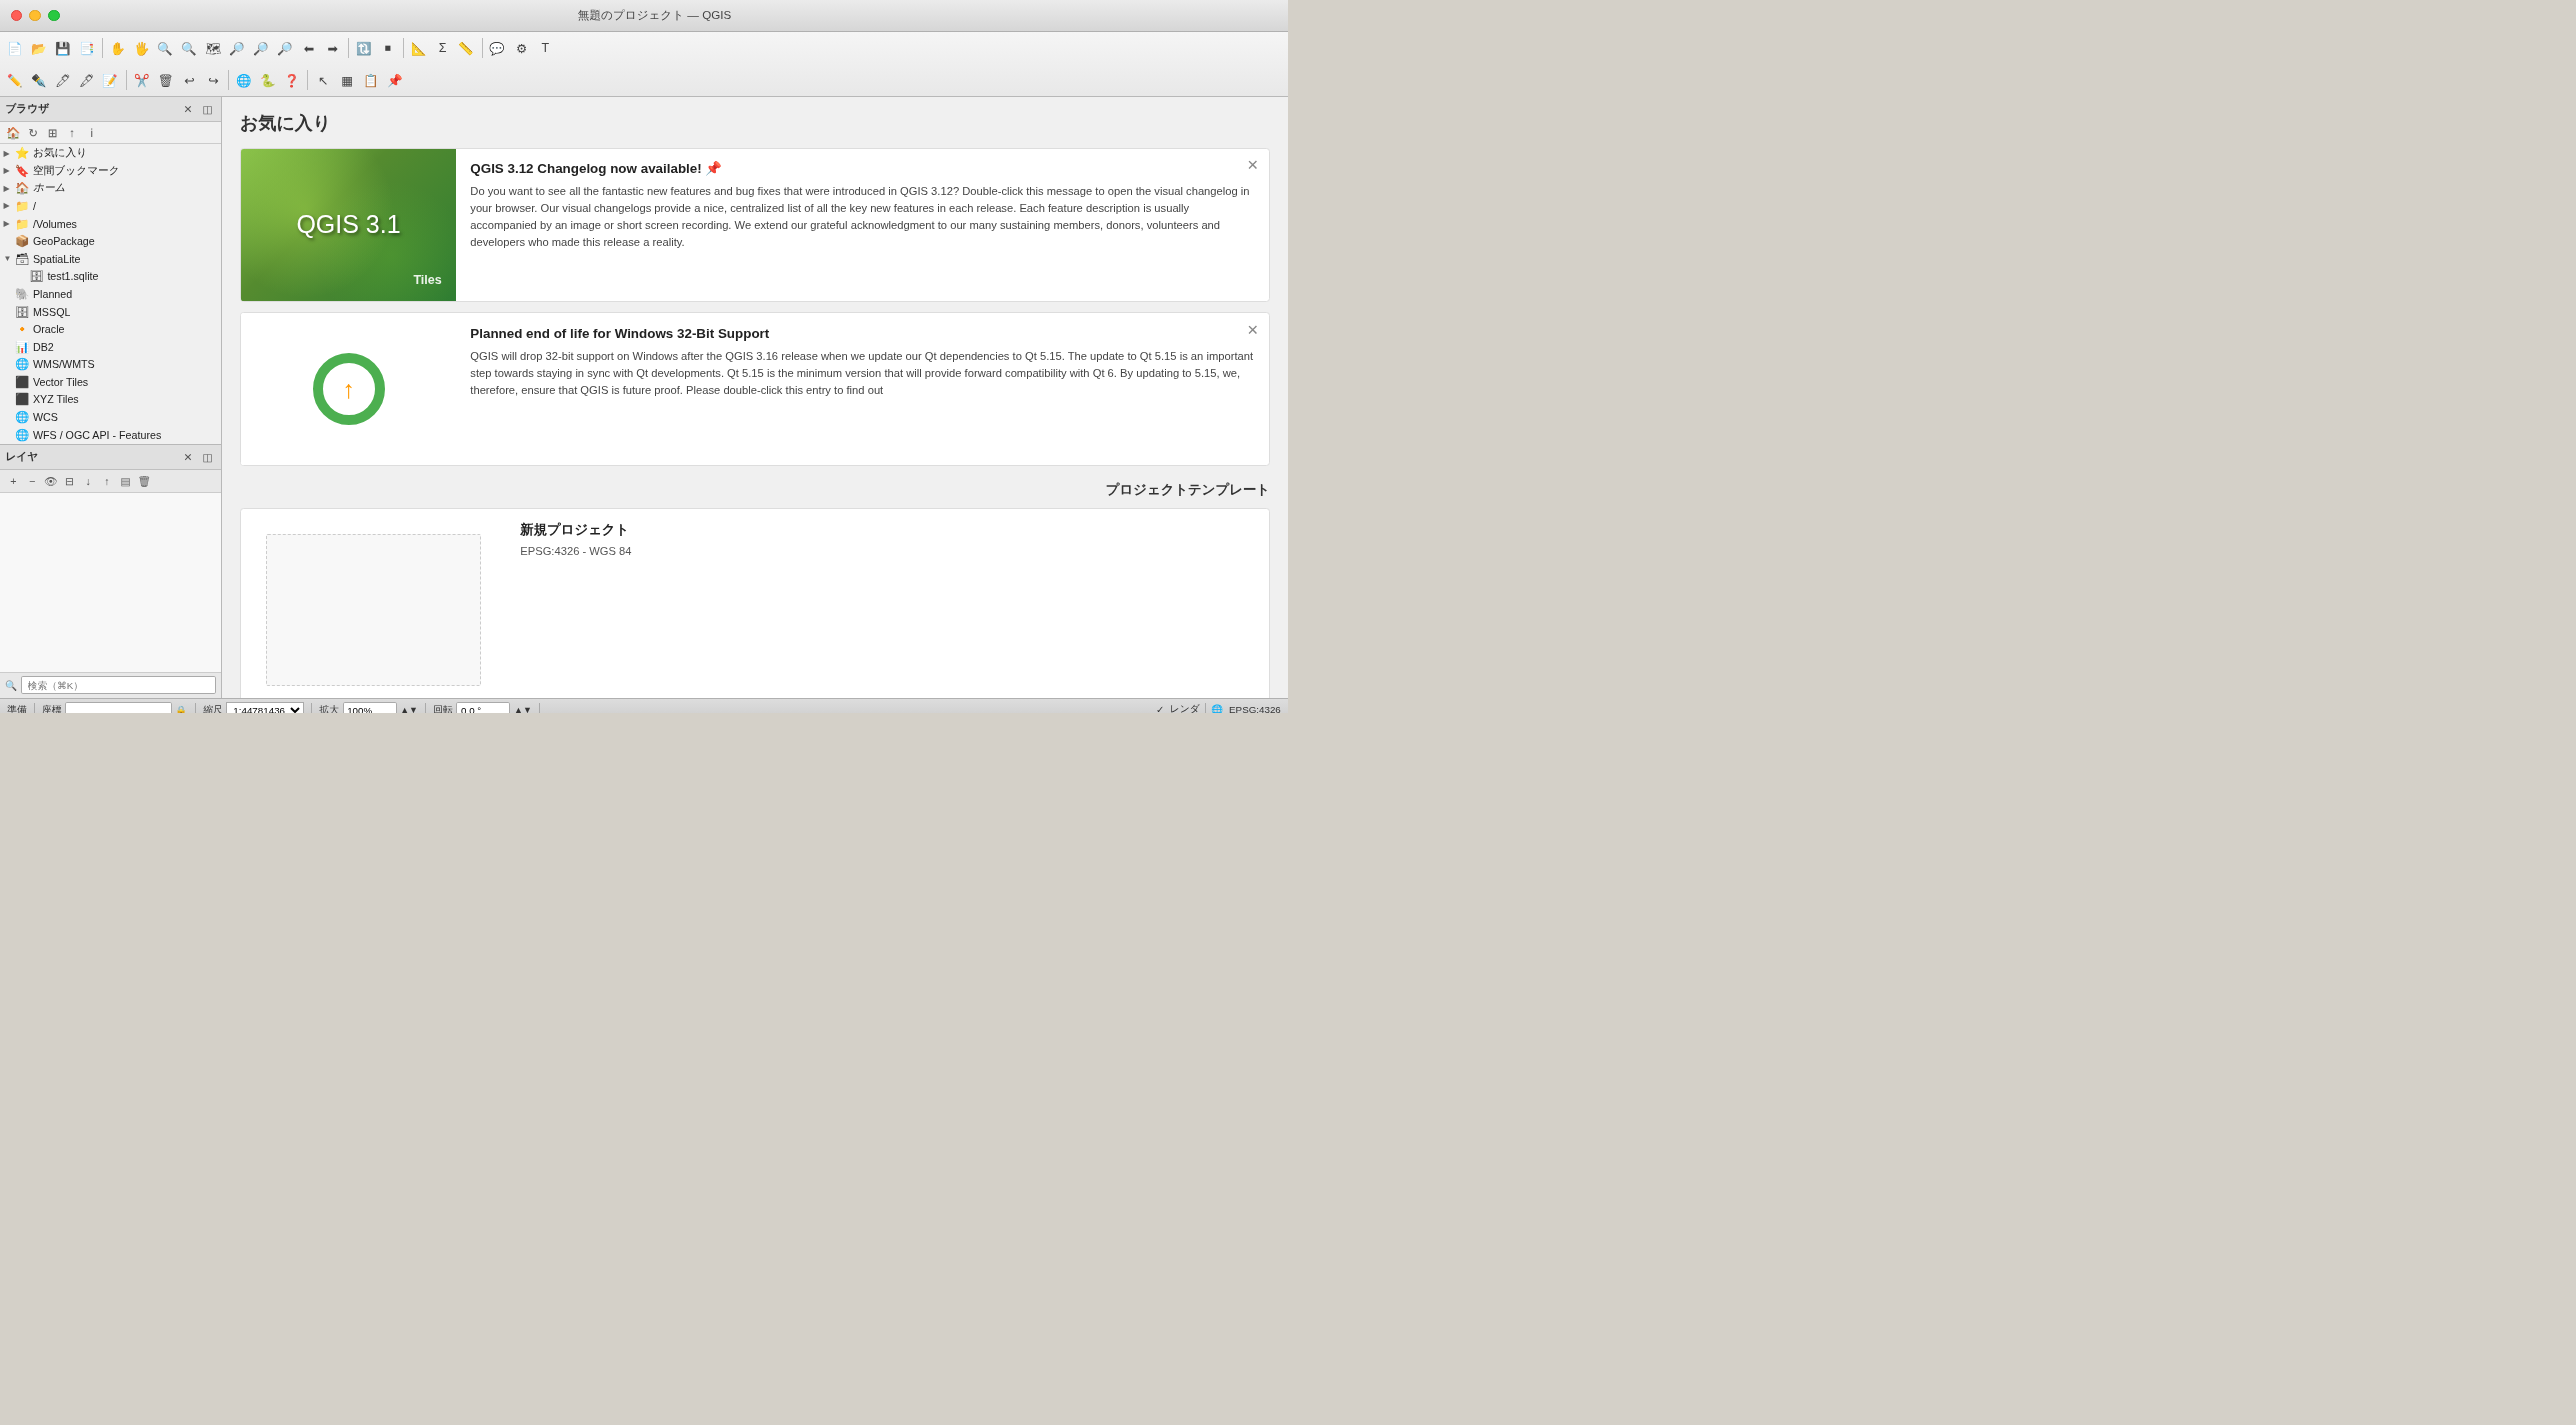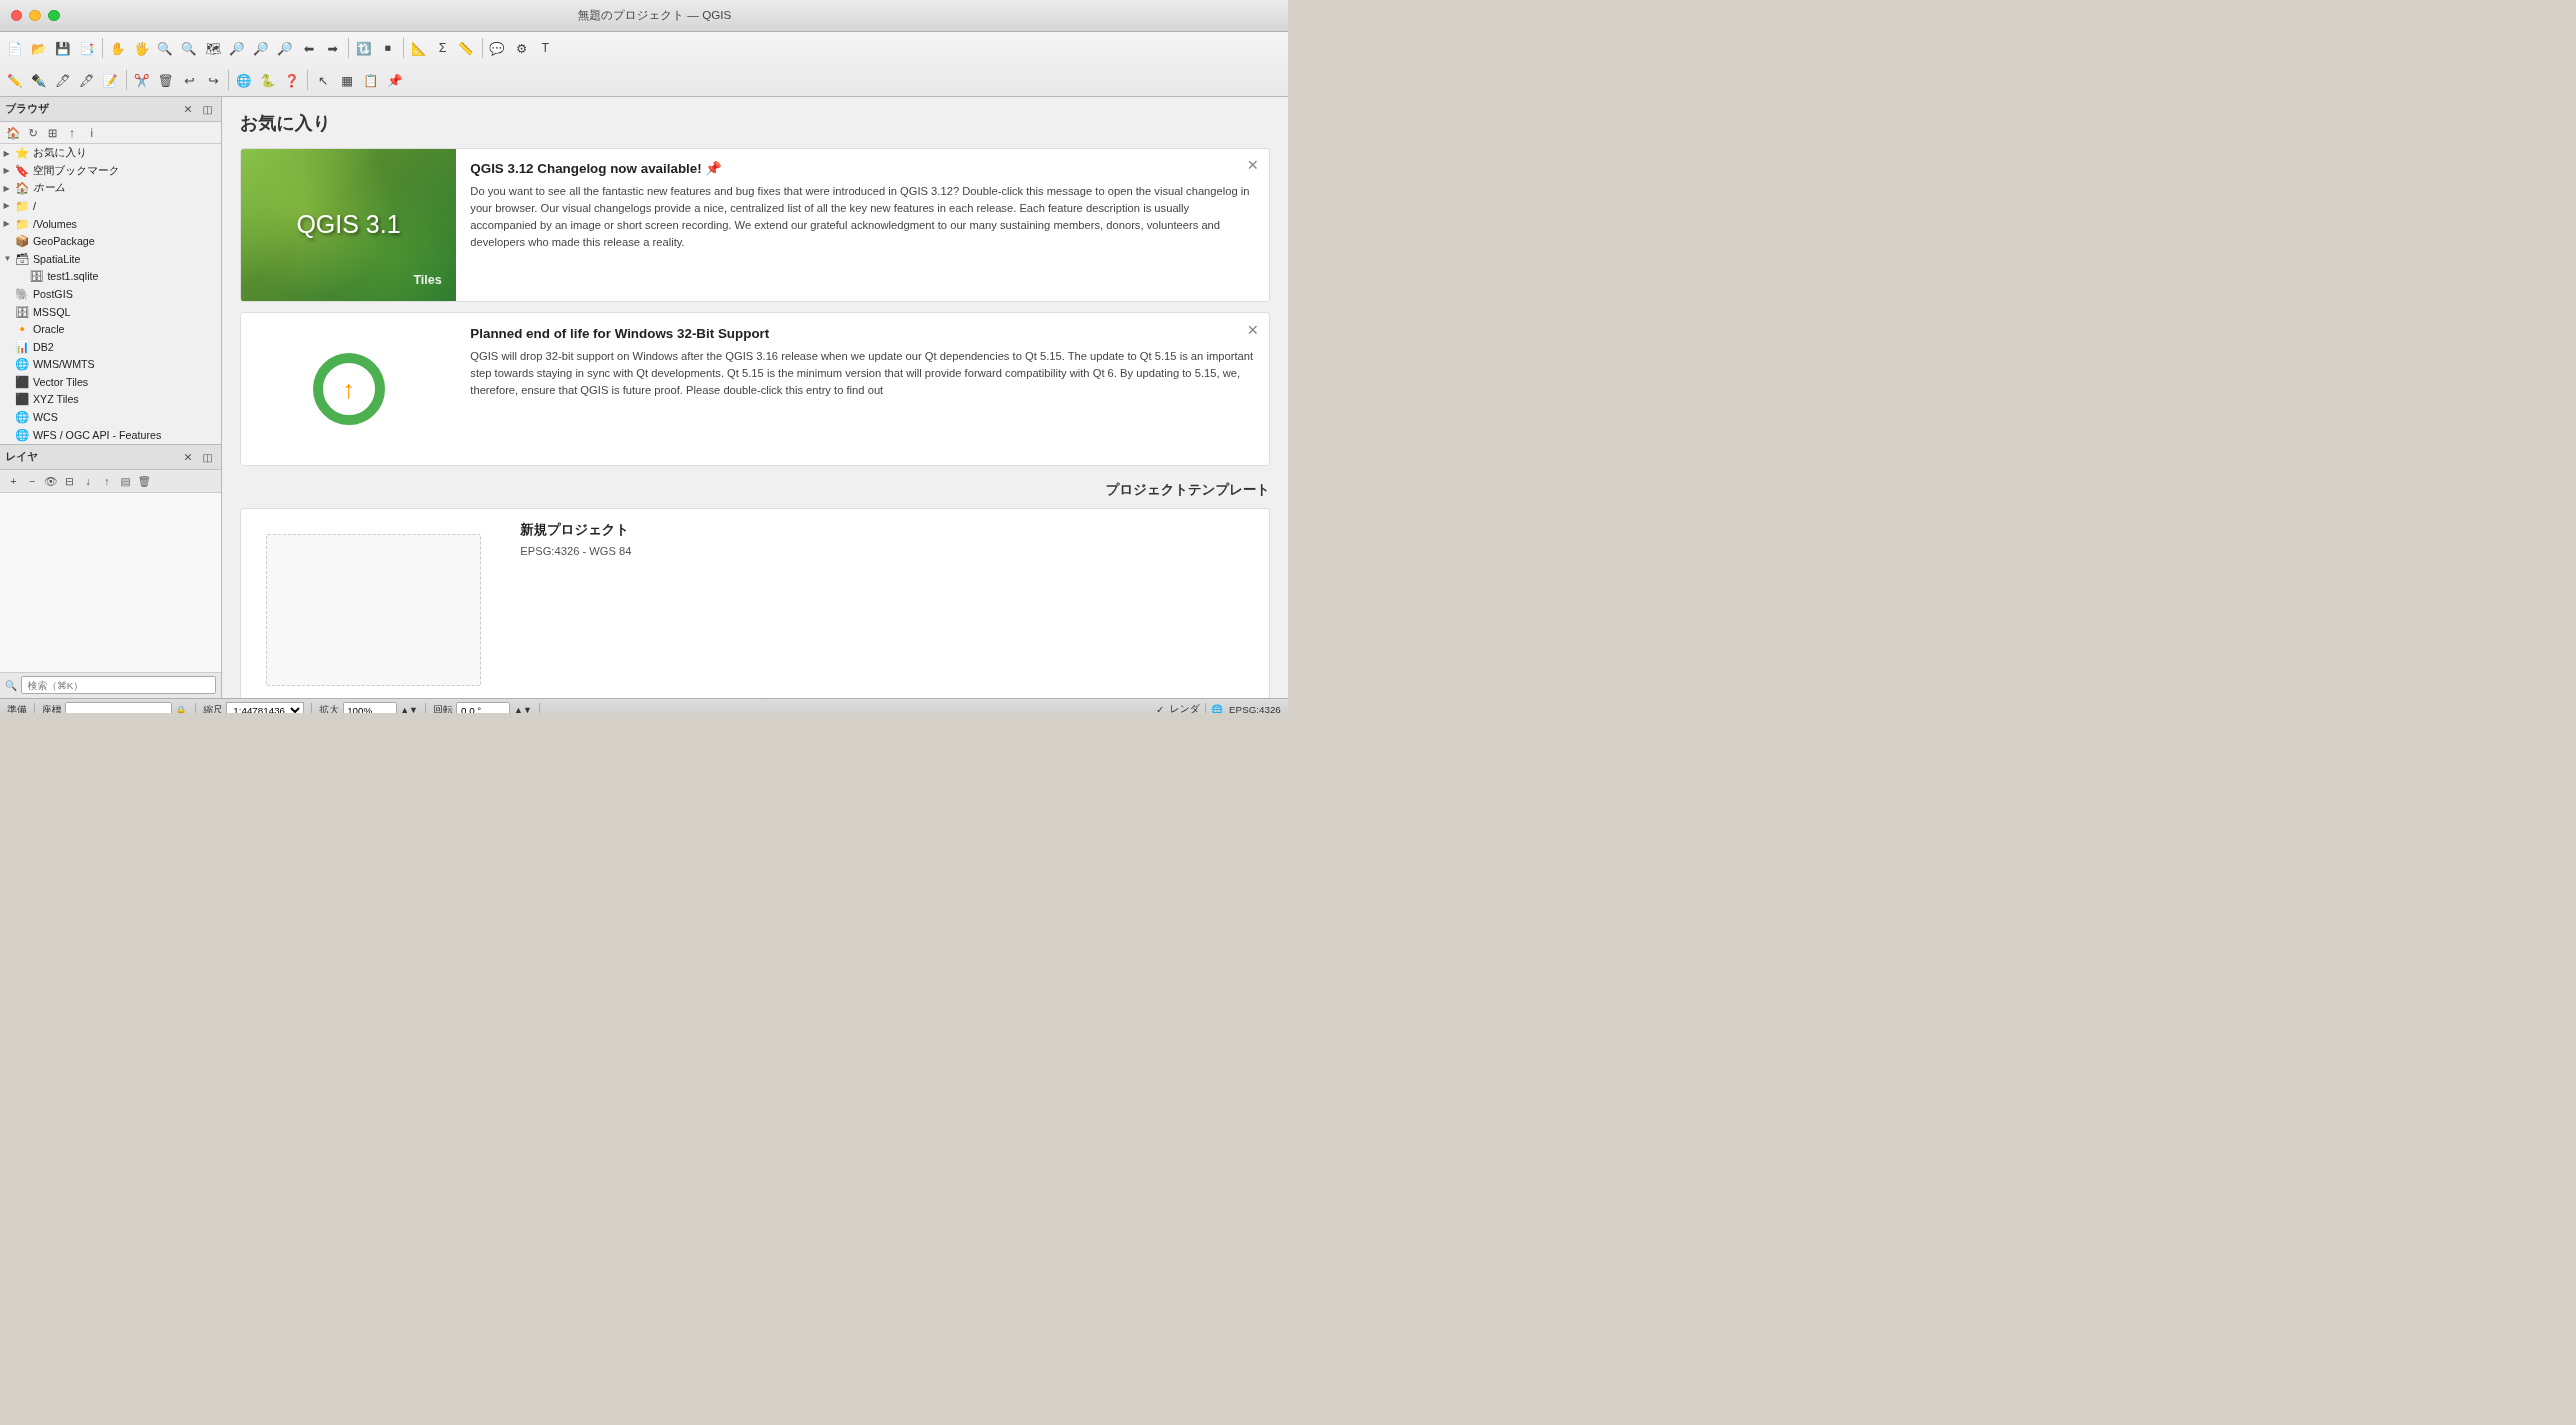--- a/index.html
+++ b/index.html
@@ -498,21 +498,21 @@
     <span class="tree-label" style="margin-left:2.7px;font-size:10.7px;">SpatiaLite</span>
   </div>
         <div class="tree-item" style="padding-left: 18px;">
     <span class="tree-arrow" style="color:#666;font-size:8px;width:10.7px;"></span>
     <span class="tree-icon" style="font-size:11.6px;width:16px;text-align:center;">🗄</span>
     <span class="tree-label" style="margin-left:2.7px;font-size:10.7px;">test1.sqlite</span>
   </div>
         <div class="tree-item" style="padding-left: 3.6px;">
     <span class="tree-arrow" style="color:#666;font-size:8px;width:10.7px;"></span>
     <span class="tree-icon" style="font-size:11.6px;width:16px;text-align:center;">🐘</span>
-    <span class="tree-label" style="margin-left:2.7px;font-size:10.7px;">PostGIS</span>
+    <span class="tree-label" style="margin-left:2.7px;font-size:10.7px;">Planned</span>
   </div>
         <div class="tree-item" style="padding-left: 3.6px;">
     <span class="tree-arrow" style="color:#666;font-size:8px;width:10.7px;"></span>
     <span class="tree-icon" style="font-size:11.6px;width:16px;text-align:center;">🗄</span>
     <span class="tree-label" style="margin-left:2.7px;font-size:10.7px;">MSSQL</span>
   </div>
         <div class="tree-item" style="padding-left: 3.6px;">
     <span class="tree-arrow" style="color:#666;font-size:8px;width:10.7px;"></span>
     <span class="tree-icon" style="font-size:11.6px;width:16px;text-align:center;">🔸</span>
     <span class="tree-label" style="margin-left:2.7px;font-size:10.7px;">Oracle</span>

